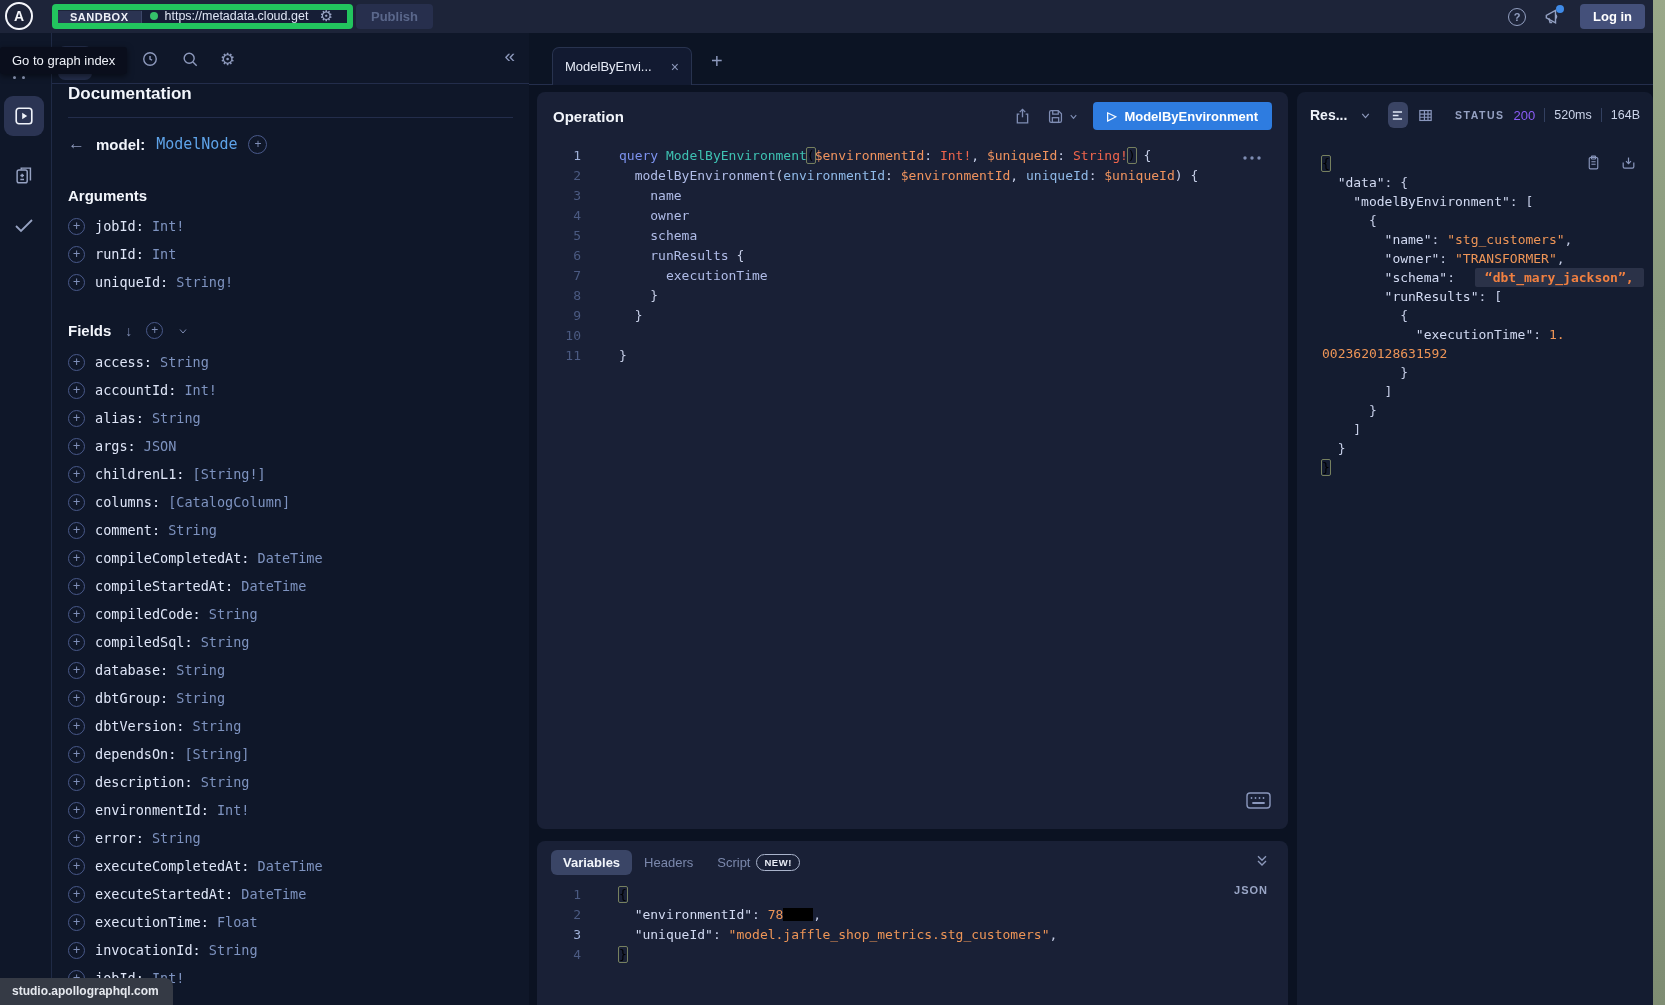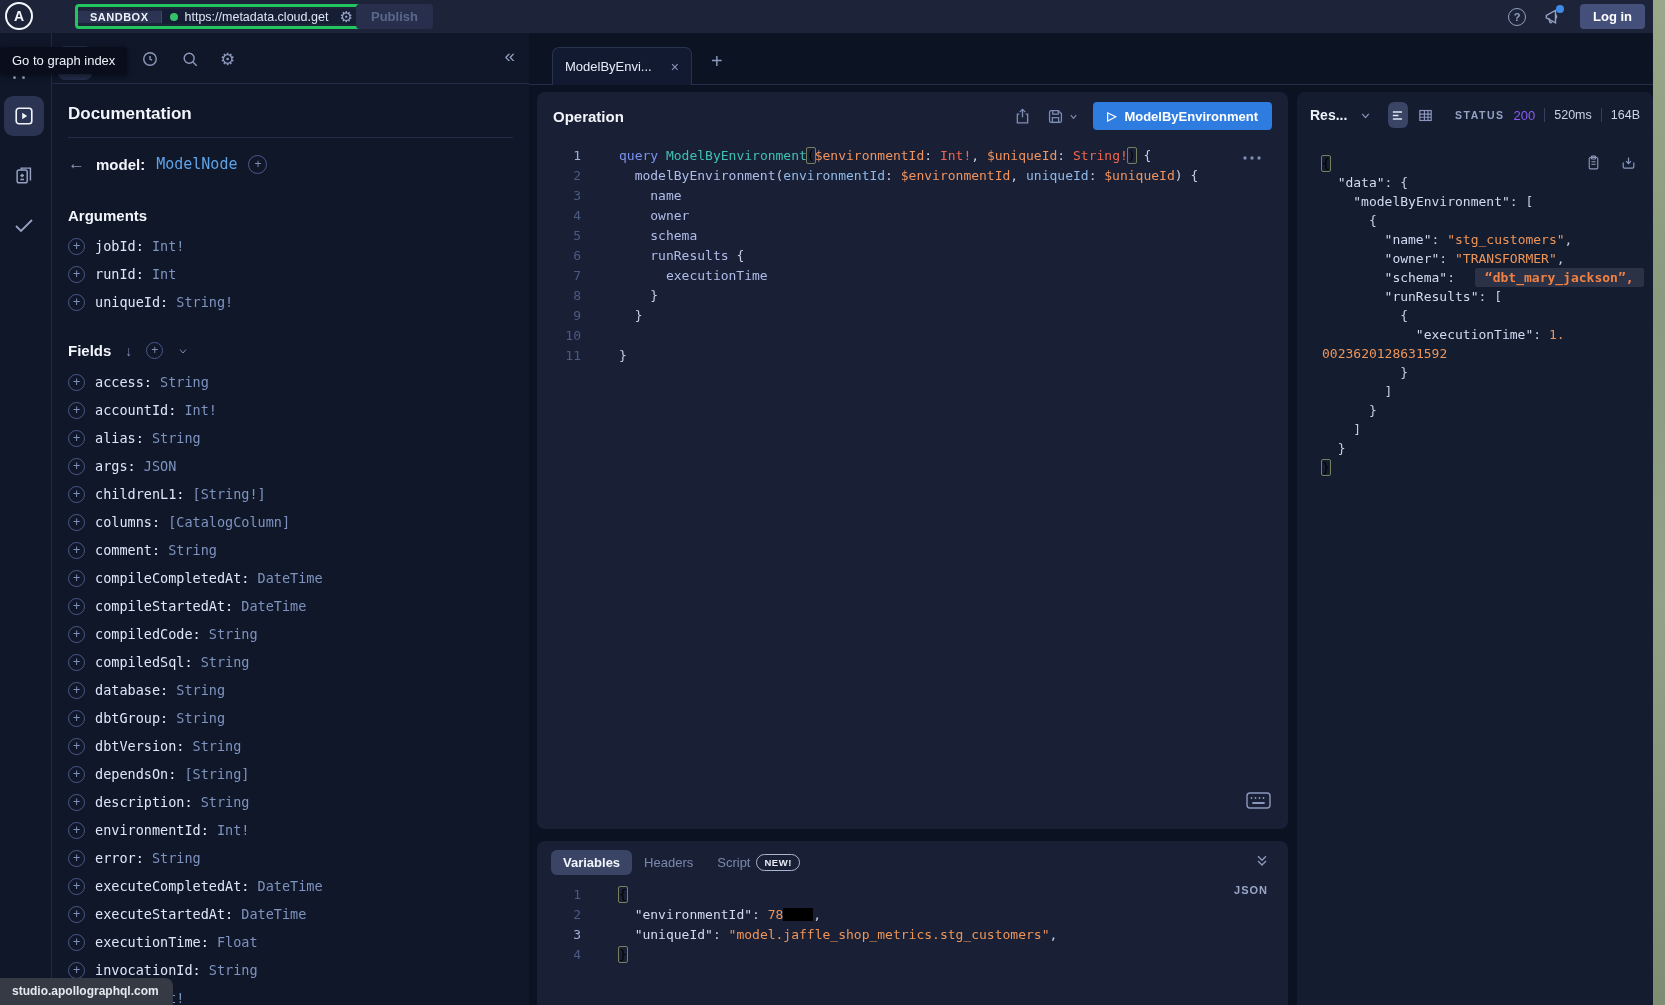--- a/index.html
+++ b/index.html
@@ -4,22 +4,22 @@
 <style>
   * { margin:0; padding:0; box-sizing:border-box; }
   html,body { background:#06090f; }
   body { font-family:"Liberation Sans", sans-serif; }
   .screen { position:relative; width:1665px; height:1005px; background:#0b1222; overflow:hidden; }
 
   
   .topbar { position:absolute; left:0; top:0; width:1665px; height:33px; background:#1d2439; }
   .logo { position:absolute; left:5px; top:2px; width:28px; height:28px; border:2px solid #f4f6fb; border-radius:50%;
           color:#f4f6fb; font-weight:bold; font-size:14px; display:flex; align-items:center; justify-content:center; }
-  .endpoint { position:absolute; left:75px; top:4px; height:25px; display:flex; align-items:center;
-              border:3px solid #22c55e; border-radius:4px; overflow:hidden; }
+  .endpoint { position:absolute; left:52px; top:4px; height:25px; display:flex; align-items:flex-end;
+              border:6px solid #22c55e; border-radius:4px; overflow:hidden; }
   .sandbox-chip { background:#2b3452; color:#eef1f8; font-size:11px; font-weight:bold; letter-spacing:.5px;
                   display:flex; align-items:center; padding:0 12px; border-right:1px solid #3c4769; }
   .url-box { background:#161e36; display:flex; align-items:center; gap:7px; padding:0 8px; width:205px; }
   .green-dot { width:8px; height:8px; border-radius:50%; background:#35c06a; flex:none; }
   .url-text { color:#dfe5f4; font-size:12.5px; white-space:nowrap; overflow:hidden; width:148px; }
   .url-gear { color:#9aa6c6; font-size:15px; line-height:1; }
   .publish-btn { position:absolute; left:356px; top:4px; height:25px; padding:0 15px; background:#272f4d;
                  color:#5a678b; font-size:13px; font-weight:bold; border-radius:4px; display:flex; align-items:center; }
   .topbar-right { position:absolute; right:20px; top:0; height:33px; display:flex; align-items:center; gap:17px; }
   .help-circle { width:18px; height:18px; border:1.5px solid #93a0c2; border-radius:50%; color:#93a0c2;
@@ -36,21 +36,21 @@
   .rail-btn { position:absolute; left:4px; width:40px; height:40px; border-radius:9px; display:flex; align-items:center; justify-content:center; color:#96a2c2; }
   .rail-btn.sel { background:#2b3453; color:#f0f3fa; }
 
   
   .docs { position:absolute; left:52px; top:33px; width:477px; height:972px; background:#0f1729; overflow:hidden; }
   .docs-toolbar { position:relative; height:51px; border-bottom:1px solid #232d4b; }
   .ghost-btn { position:absolute; left:6px; top:13px; width:34px; height:34px; border-radius:7px; background:#242e4c; }
   .dt-icon { position:absolute; top:16px; color:#8d99bc; }
   .collapse-glyph { position:absolute; right:14px; top:12px; color:#8d99bc; font-size:19px; }
   .docs-body { padding:0 16px; }
-  .docs-title { color:#f2f5fb; font-size:17px; font-weight:bold; margin-top:20px; }
+  .docs-title { color:#f2f5fb; font-size:17px; font-weight:bold; }
   .docs-divider { height:1px; background:#232d4b; margin-top:13px; }
   .crumb-row { display:flex; align-items:center; gap:11px; margin-top:14px; height:24px; }
   .back-glyph { color:#8d99bc; font-size:17px; }
   .crumb-label { color:#f2f5fb; font-size:15px; font-weight:bold; }
   .crumb-type { color:#5ea3e8; font-size:15px; font-family:"DejaVu Sans Mono",monospace; }
   .sec-heading { color:#f2f5fb; font-size:15px; font-weight:bold; margin-top:31px; }
   .plus-circle { width:17px; height:17px; border:1.3px solid #49598a; border-radius:50%; color:#7f8fb8;
                  font-size:12px; line-height:14px; text-align:center; flex:none; }
   .doc-row { display:flex; align-items:center; height:28px; gap:10px; font-family:"DejaVu Sans Mono",monospace; font-size:13.5px; white-space:nowrap; }
   .doc-row .fname { color:#dfe6f8; }

